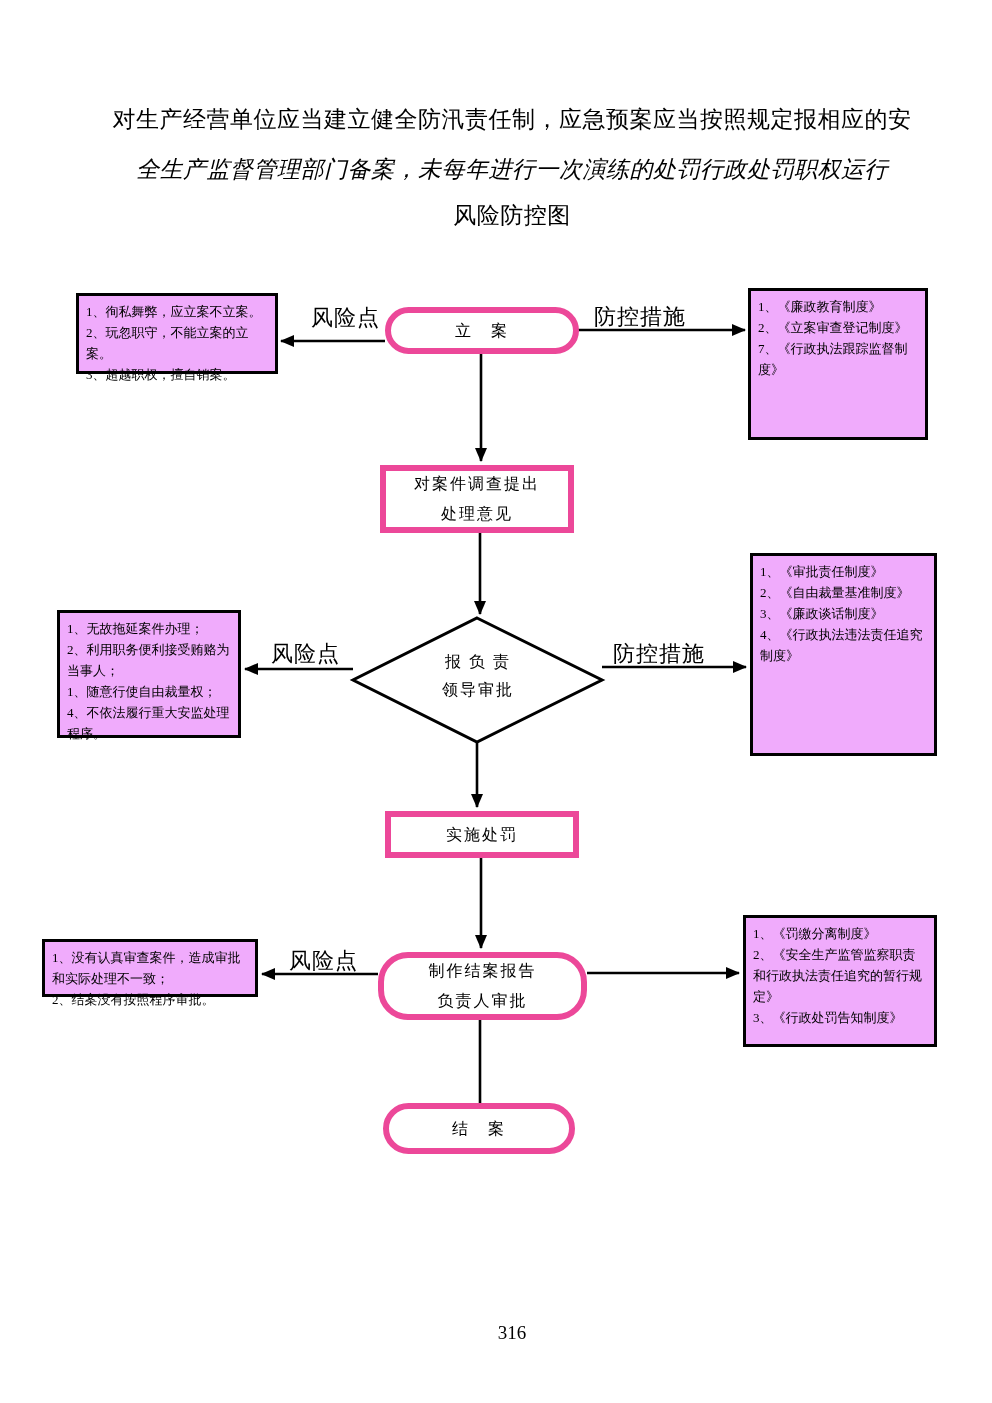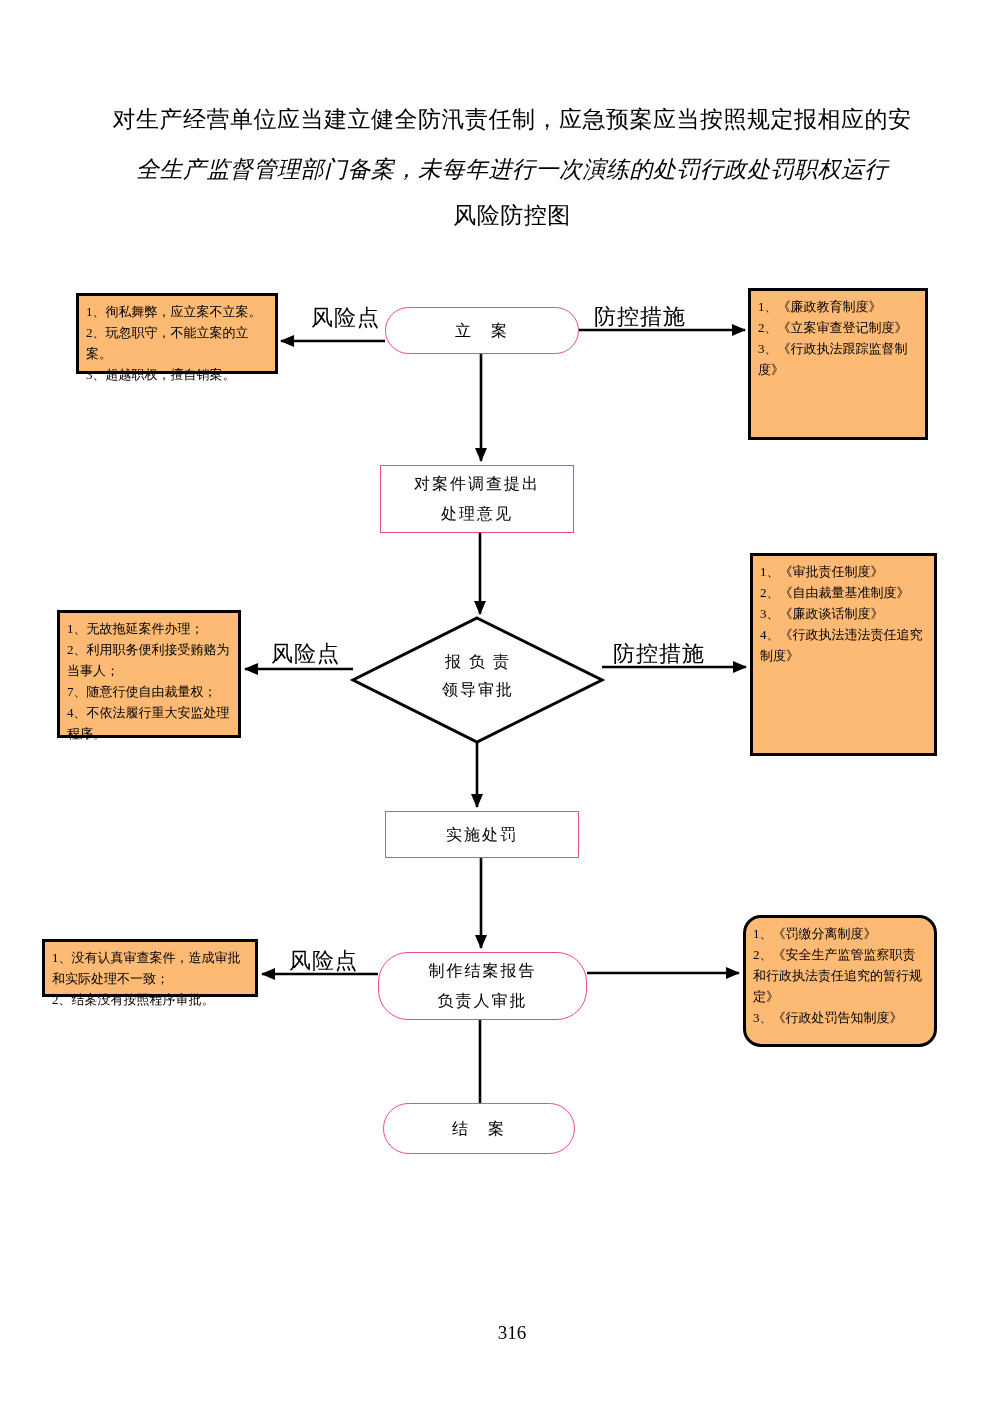--- a/index.html
+++ b/index.html
@@ -24,47 +24,47 @@
   #title-l1 { top: 104px; }
   #title-l2 { top: 154px; font-style: italic; }
   #title-l3 { top: 200px; }
 
   .connectors { position: absolute; left: 0; top: 0; }
 
   .list-box {
     position: absolute;
     box-sizing: border-box;
     border: 3px solid #000;
-    background: #fdba74;
+    background: #f0abfc;
     font-size: 13px;
     line-height: 1.62;
     padding: 5px 7px;
   }
   .node {
     position: absolute;
     box-sizing: border-box;
-    border: 1px solid #ec4899;
+    border: 6px solid #ec4899;
     background: #ffffff;
     display: flex;
     flex-direction: column;
     align-items: center;
     justify-content: center;
     font-size: 16px;
     letter-spacing: 2px;
     text-align: center;
     line-height: 1.85;
   }
   .stadium { border-radius: 26px; }
 
   #box-tl { left: 76px;  top: 293px; width: 202px; height: 81px;  }
   #box-tr { left: 748px; top: 288px; width: 180px; height: 152px; }
   #box-ml { left: 57px;  top: 610px; width: 184px; height: 128px; }
   #box-mr { left: 750px; top: 553px; width: 187px; height: 203px; }
   #box-bl { left: 42px;  top: 939px; width: 216px; height: 58px;  }
-  #box-br { left: 743px; top: 915px; width: 194px; height: 132px; border-radius: 18px; }
+  #box-br { left: 743px; top: 915px; width: 194px; height: 132px; }
 
   #node-start       { left: 385px; top: 307px;  width: 194px; height: 47px; }
   #node-investigate { left: 380px; top: 465px;  width: 194px; height: 68px; }
   #node-punish      { left: 385px; top: 811px;  width: 194px; height: 47px; }
   #node-report      { left: 378px; top: 952px;  width: 209px; height: 68px; border-radius: 30px; }
   #node-end         { left: 383px; top: 1103px; width: 192px; height: 51px; }
 
   #diamond-text {
     position: absolute;
     left: 352px; top: 648px; width: 252px;
@@ -127,27 +127,27 @@
 
   <div class="list-box" id="box-tl">
     <div>1、徇私舞弊，应立案不立案。</div>
     <div>2、玩忽职守，不能立案的立案。</div>
     <div>3、超越职权，擅自销案。</div>
   </div>
 
   <div class="list-box" id="box-tr">
     <div>1、《廉政教育制度》</div>
     <div>2、《立案审查登记制度》</div>
-    <div>3、《行政执法跟踪监督制度》</div>
+    <div>7、《行政执法跟踪监督制度》</div>
   </div>
 
   <div class="list-box" id="box-ml">
     <div>1、无故拖延案件办理；</div>
     <div>2、利用职务便利接受贿赂为当事人；</div>
-    <div>7、随意行使自由裁量权；</div>
+    <div>1、随意行使自由裁量权；</div>
     <div>4、不依法履行重大安监处理程序。</div>
   </div>
 
   <div class="list-box" id="box-mr">
     <div>1、《审批责任制度》</div>
     <div>2、《自由裁量基准制度》</div>
     <div>3、《廉政谈话制度》</div>
     <div>4、《行政执法违法责任追究制度》</div>
   </div>
 

